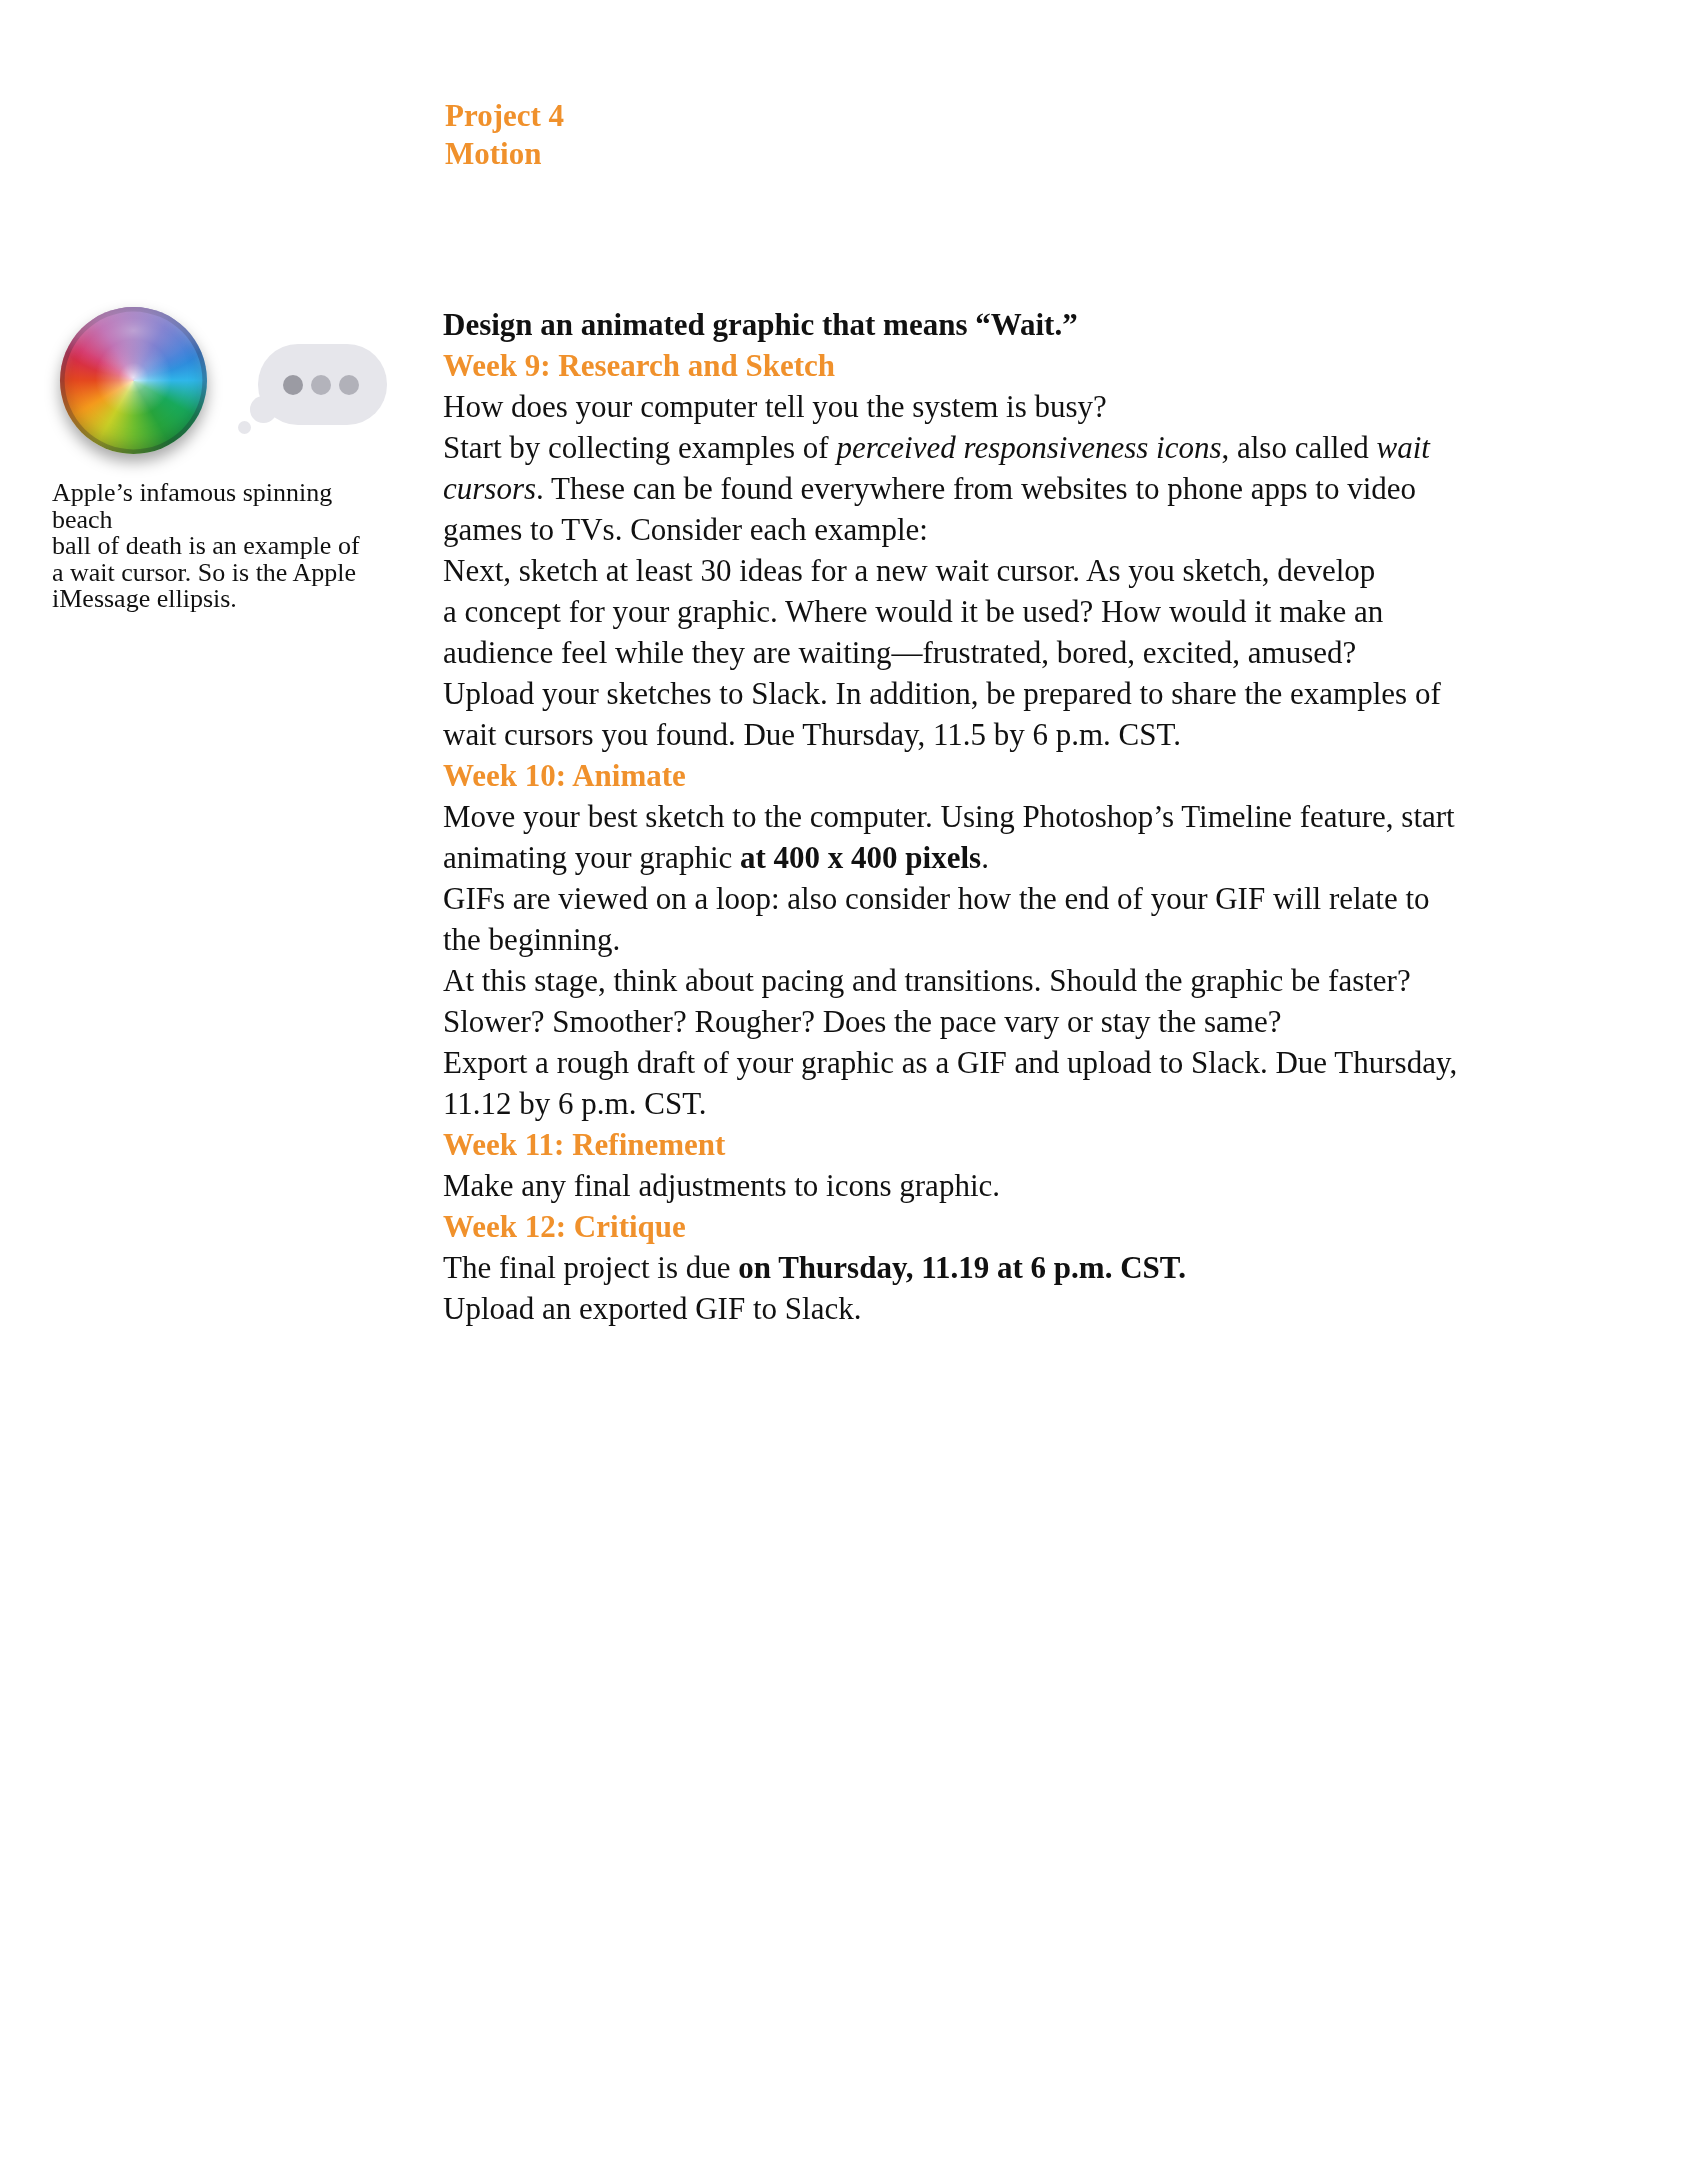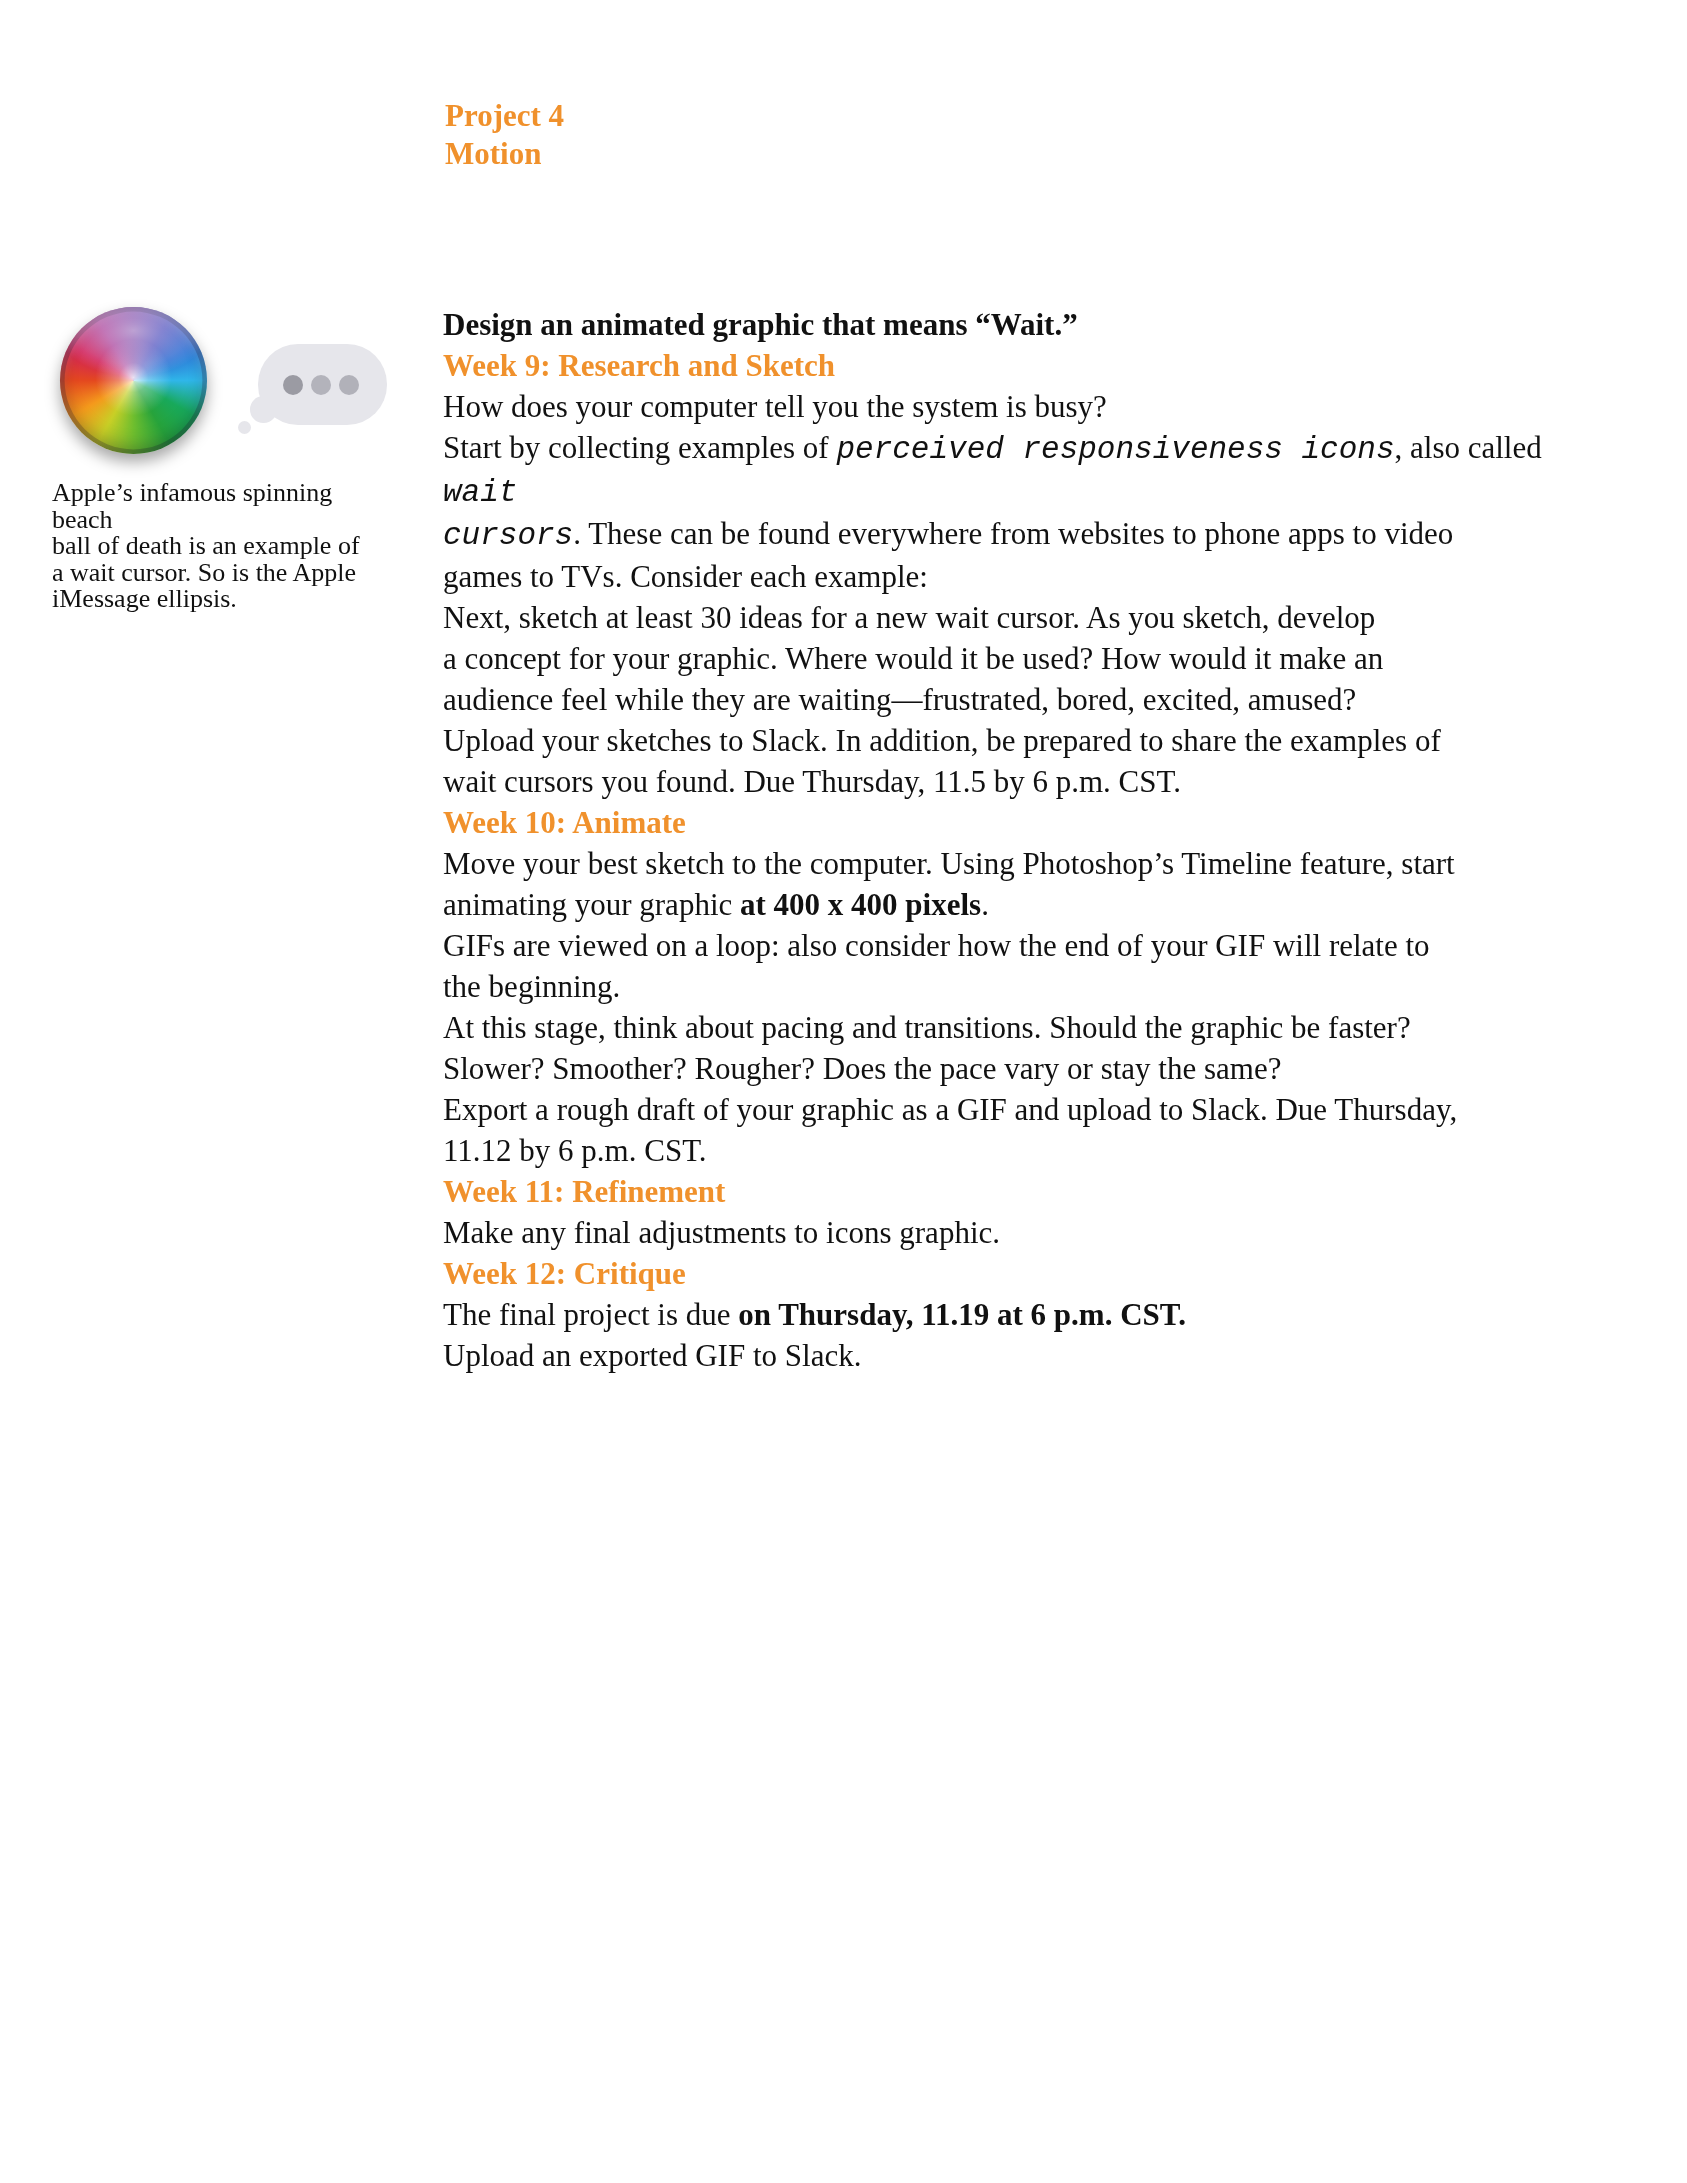--- a/index.html
+++ b/index.html
@@ -12,21 +12,21 @@
     position: relative;
     width: 1687px;
     height: 1732px;
     background: #ffffff;
     font-family: "Liberation Serif", "DejaVu Serif", serif;
     color: #111111;
     overflow: hidden;
   }
   .pre { white-space: pre-line; }
   .b { font-weight: bold; }
-  .i { font-style: italic; font-family: Liberation Mono, monospace; }
+  .i { font-style: italic; }
 
   
   .project-header {
     position: absolute;
     left: 445px;
     top: 97px;
     font-size: 31px;
     line-height: 38px;
     font-weight: bold;
     color: var(--accent);

